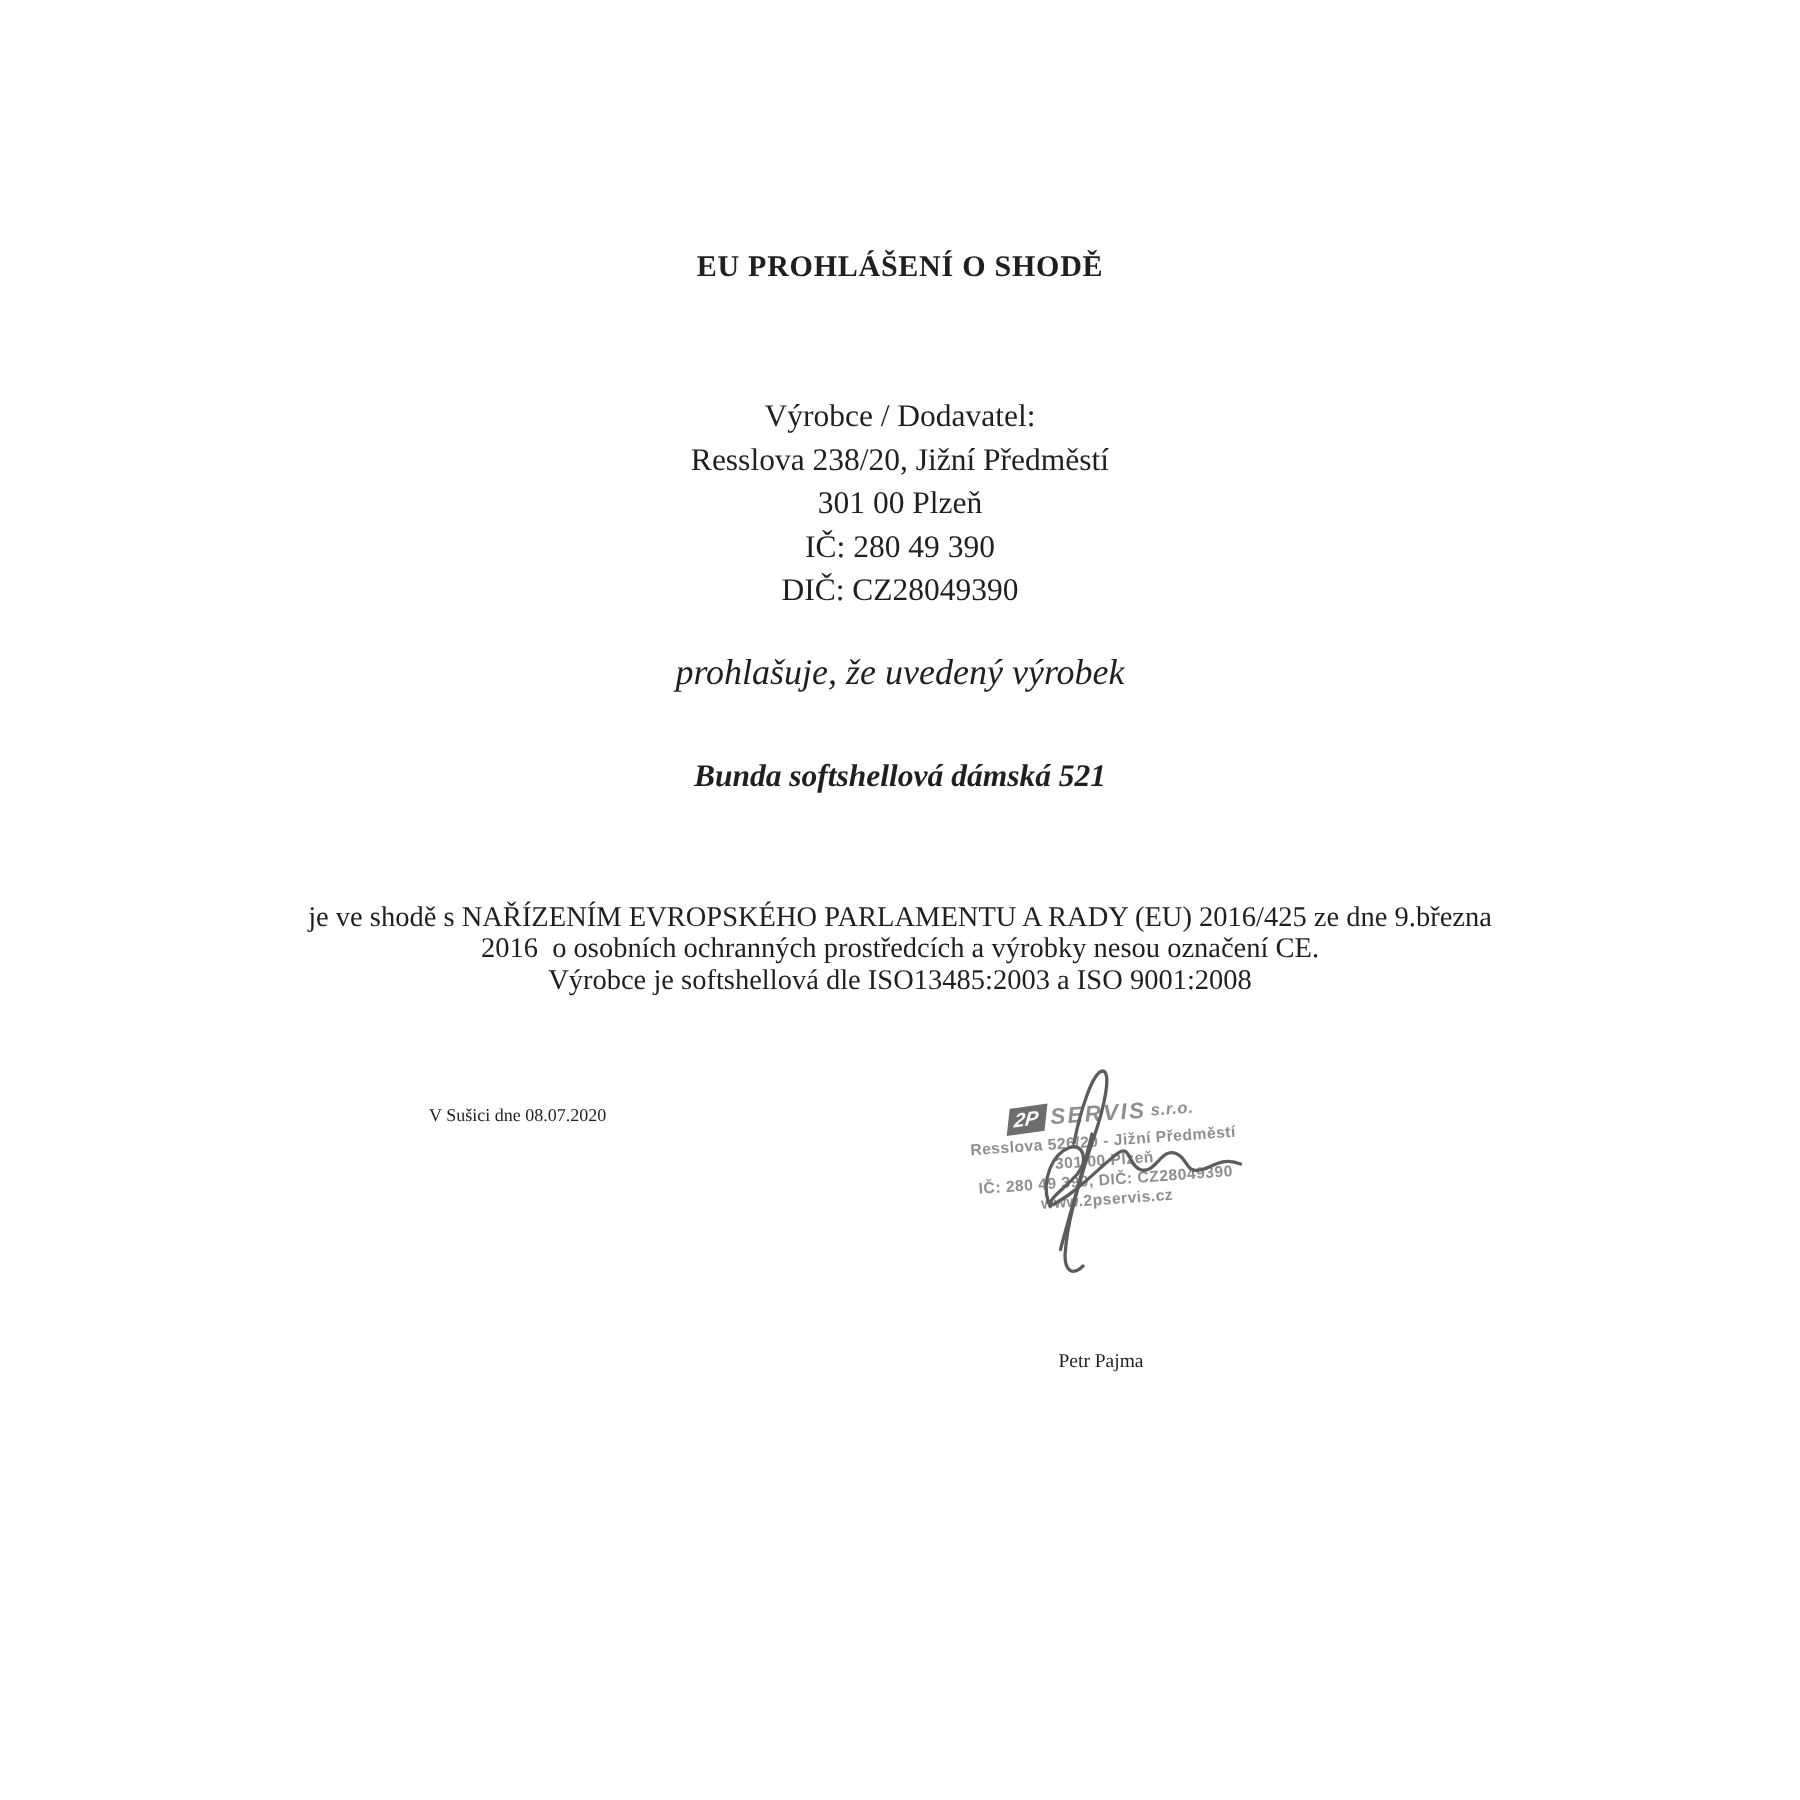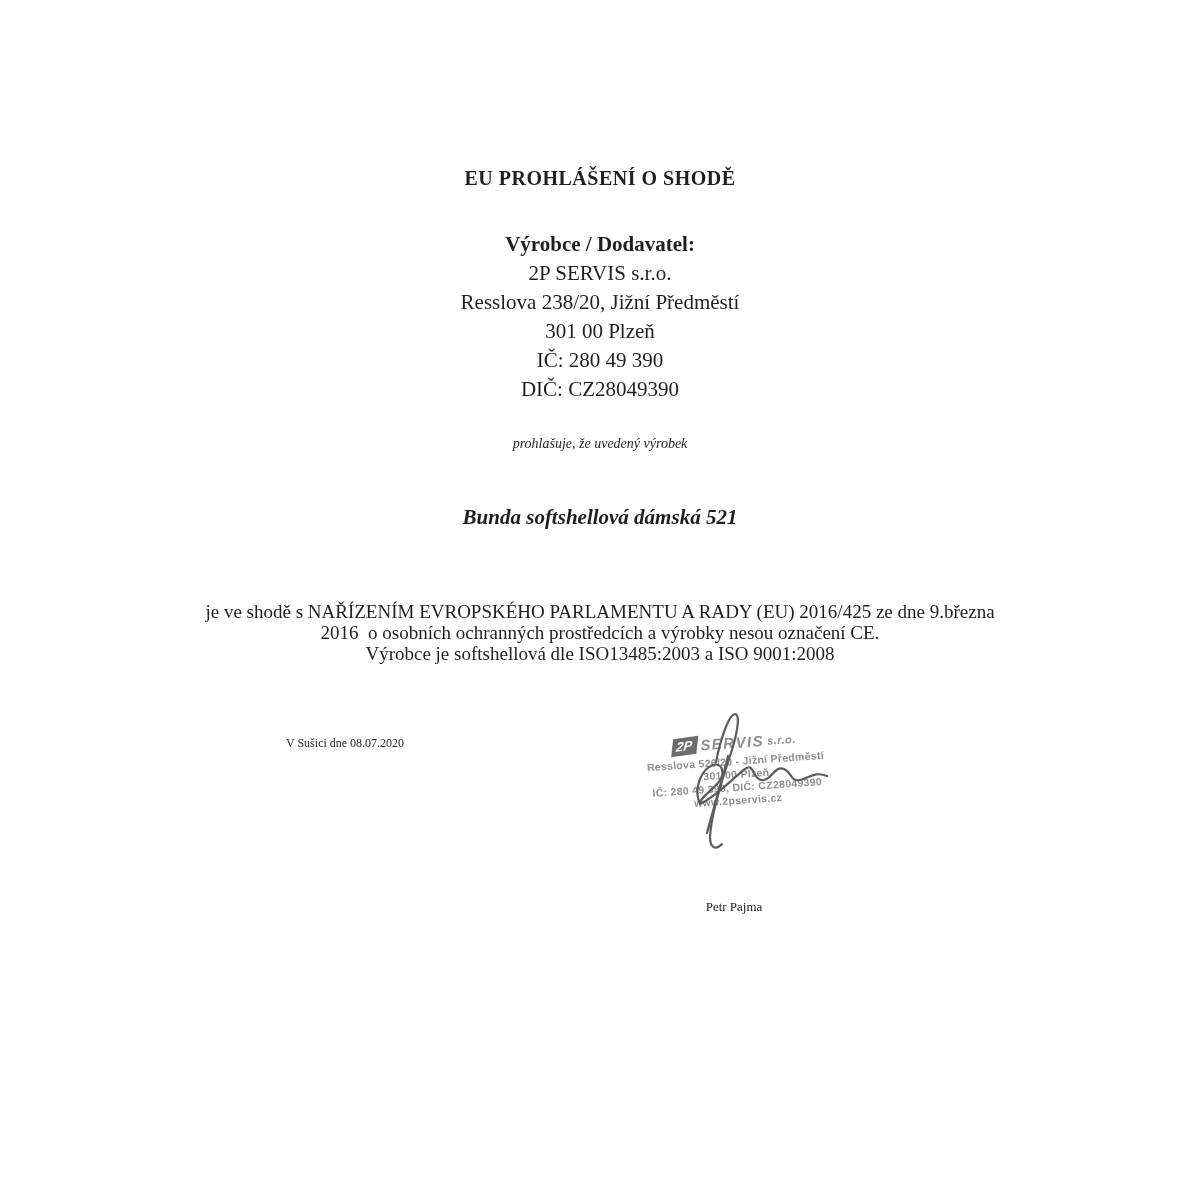--- a/index.html
+++ b/index.html
@@ -23,25 +23,25 @@
     top: 167px;
     font-size: 20px;
     font-weight: bold;
     letter-spacing: 0.5px;
   }
   .manufacturer-block {
     top: 230px;
     font-size: 21px;
     line-height: 29px;
   }
-  .manufacturer-heading { font-weight: bold; }
+  .manufacturer-heading { font-weight: normal; margin-top: 33px; }
 
   .declaration-line {
     top: 436px;
-    font-size: 14px;
+    font-size: 24px;
     font-style: italic;
   }
   .product-line {
     top: 505px;
     font-size: 21px;
     font-weight: bold;
     font-style: italic;
   }
   .compliance-block {
     top: 601px;
@@ -121,21 +121,20 @@
 </style>
 </head>
 <body>
 
 <div class="page">
 
   <div class="abs centered doc-title">EU PROHLÁŠENÍ O SHODĚ</div>
 
   <div class="abs centered manufacturer-block">
     <div class="manufacturer-heading">Výrobce / Dodavatel:</div>
-    <div>2P SERVIS s.r.o.</div>
     <div>Resslova 238/20, Jižní Předměstí</div>
     <div>301 00 Plzeň</div>
     <div>IČ: 280 49 390</div>
     <div>DIČ: CZ28049390</div>
   </div>
 
   <div class="abs centered declaration-line">prohlašuje, že uvedený výrobek</div>
 
   <div class="abs centered product-line">Bunda softshellová dámská 521</div>
 

